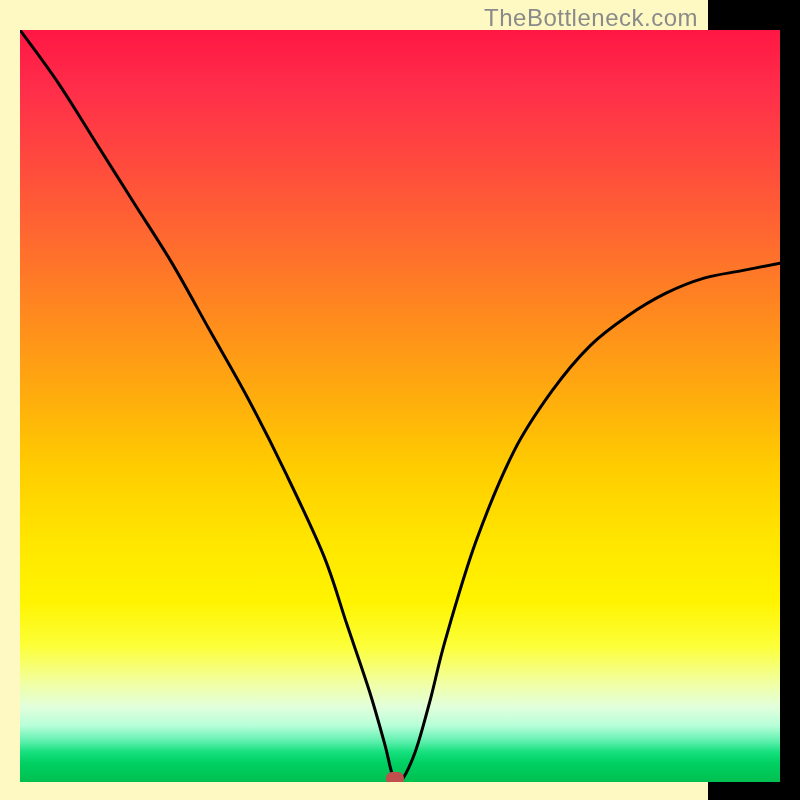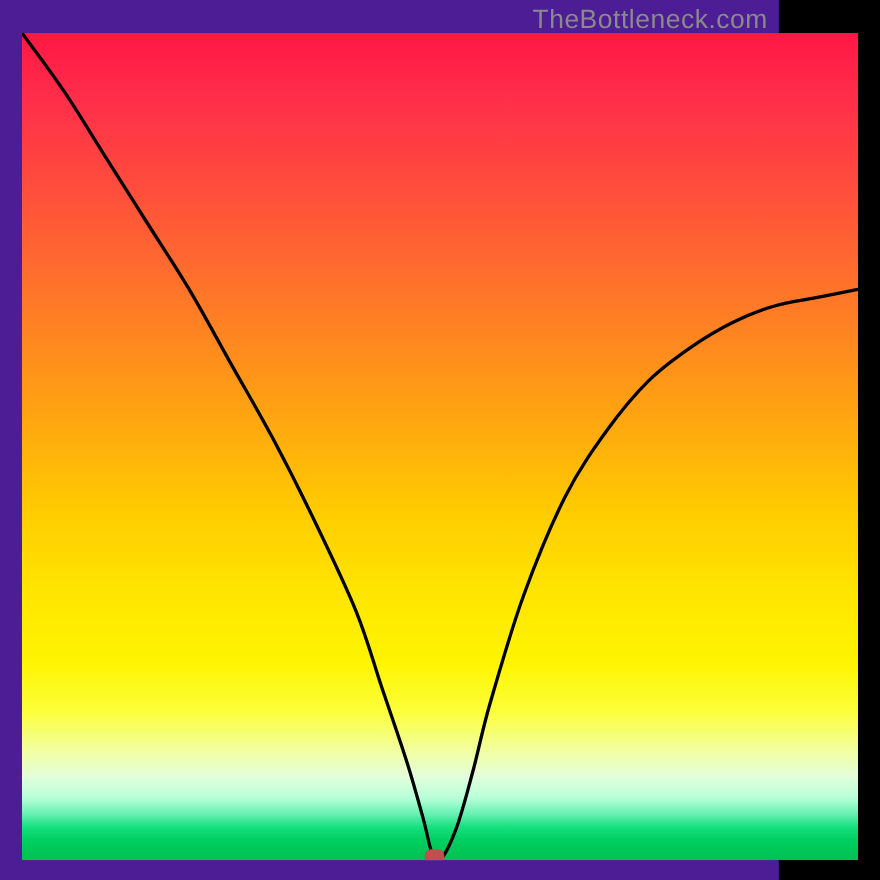--- a/index.html
+++ b/index.html
@@ -8,21 +8,21 @@
     width: 800px;
     height: 800px;
     background: #000;
     overflow: hidden;
     font-family: Arial, Helvetica, sans-serif;
   }
   .frame {
     position: relative;
     width: 708px;
     height: 800px;
-    background: #4c1d95;
+    background: #fef9c3;
     text-align: center;
   }
   .watermark {
     position: absolute;
     top: 4px;
     right: 10px;
     color: #8a8a8a;
     font-size: 24px;
     font-weight: 500;
     letter-spacing: 0.5px;

